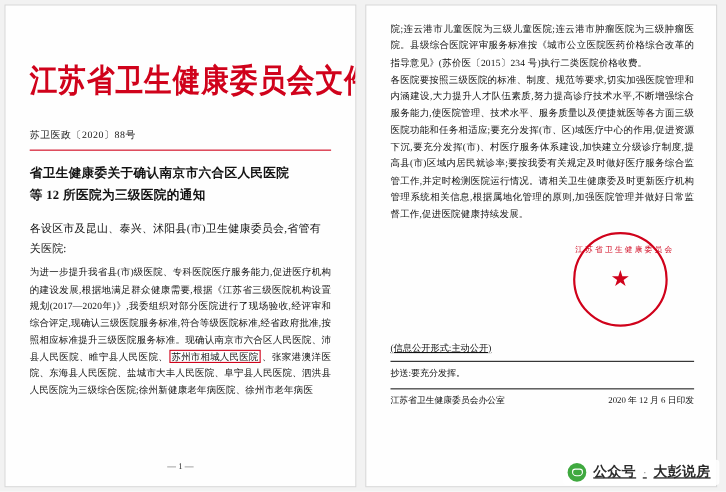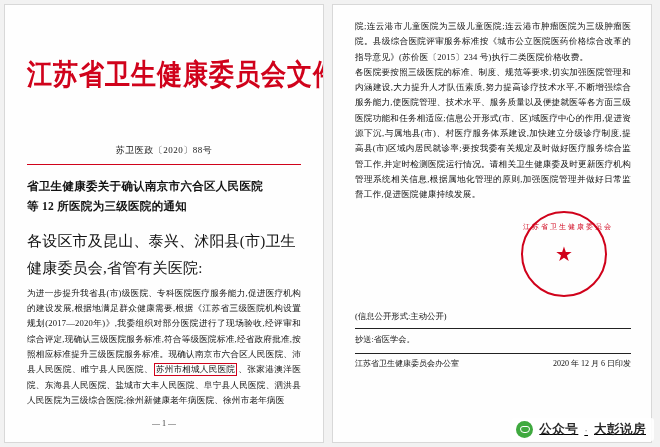--- a/index.html
+++ b/index.html
@@ -48,41 +48,40 @@
     font-family: "Liberation Serif", serif;
     font-weight: bold;
     font-size: 25px;
     letter-spacing: 1px;
     line-height: 1.15;
     margin-top: 42px;
     white-space: nowrap;
     transform: scaleY(1.15);
   }
   .doc-number {
-    text-align: center;
     font-size: 9px;
     color: #1a1a1a;
-    margin-top: 54px;
+    margin-top: 26px;
     letter-spacing: 0.5px;
   }
   .red-rule {
     height: 1.5px;
     background: #d0021b;
     margin: 7px 0 12px 0;
   }
   .doc-title {
     text-align: left;
     font-size: 11.5px;
     font-weight: bold;
     line-height: 1.7;
     color: #111;
     letter-spacing: 0.3px;
   }
   .addressee {
-    font-size: 15px;
+    font-size: 10px;
     line-height: 1.75;
     color: #111;
     margin-top: 12px;
     letter-spacing: 0.2px;
   }
   .body-text {
     font-size: 8.6px;
     line-height: 1.78;
     color: #111;
     text-align: justify;
@@ -178,20 +177,21 @@
   .footer-row {
     display: flex;
     justify-content: space-between;
     font-size: 8px;
     color: #111;
   }
   .paren-line {
     font-size: 8.4px;
     color: #111;
     margin-top: 6px;
+    text-decoration: underline;
   }
 
   
   .watermark {
     position: absolute;
     right: 6px;
     bottom: 6px;
     display: flex;
     align-items: center;
     gap: 6px;
@@ -249,34 +249,34 @@
     <div class="addressee">各设区市及昆山、泰兴、沭阳县(市)卫生健康委员会,省管有关医院:</div>
     <div class="body-text">
       <span>为进一步提升我省县(市)级医院、专科医院医疗服务能力,促进医疗机构的建设发展,根据地满足群众健康需要,根据《江苏省三级医院机构设置规划(2017—2020年)》,我委组织对部分医院进行了现场验收,经评审和综合评定,现确认三级医院服务标准,符合等级医院标准,经省政府批准,按照相应标准提升三级医院服务标准。现确认南京市六合区人民医院、沛县人民医院、睢宁县人民医院、</span><span class="hl-box">苏州市相城人民医院</span><span>、张家港澳洋医院、东海县人民医院、盐城市大丰人民医院、阜宁县人民医院、泗洪县人民医院为三级综合医院;徐州新健康老年病医院、徐州市老年病医</span>
     </div>
     <div class="page-num">— 1 —</div>
   </div>
 
   <div class="page page-right">
     <div class="r-body">
       <p>院;连云港市儿童医院为三级儿童医院;连云港市肿瘤医院为三级肿瘤医院。县级综合医院评审服务标准按《城市公立医院医药价格综合改革的指导意见》(苏价医〔2015〕234 号)执行二类医院价格收费。</p>
-      <p>各医院要按照三级医院的标准、制度、规范等要求,切实加强医院管理和内涵建设,大力提升人才队伍素质,努力提高诊疗技术水平,不断增强综合服务能力,使医院管理、技术水平、服务质量以及便捷就医等各方面三级医院功能和任务相适应;信息公开形式(市、区)域医疗中心的作用,促进资源下沉,与属地县(市)、村医疗服务体系建设,加快建立分级诊疗制度,提高县(市)区域内居民就诊率;要按我委有关规定及时做好医疗服务综合监管工作,并定时检测医院运行情况。请相关卫生健康委及时更新医疗机构管理系统相关信息,根据属地化管理的原则,加强医院管理并做好日常监督工作,促进医院健康持续发展。</p>
+      <p>各医院要按照三级医院的标准、制度、规范等要求,切实加强医院管理和内涵建设,大力提升人才队伍素质,努力提高诊疗技术水平,不断增强综合服务能力,使医院管理、技术水平、服务质量以及便捷就医等各方面三级医院功能和任务相适应;要充分发挥(市、区)域医疗中心的作用,促进资源下沉,要充分发挥(市)、村医疗服务体系建设,加快建立分级诊疗制度,提高县(市)区域内居民就诊率;要按我委有关规定及时做好医疗服务综合监管工作,并定时检测医院运行情况。请相关卫生健康委及时更新医疗机构管理系统相关信息,根据属地化管理的原则,加强医院管理并做好日常监督工作,促进医院健康持续发展。</p>
     </div>
 
     <div class="seal-wrap">
       <div class="seal">
         <div class="arc-top">江苏省卫生健康委员会</div>
         <div class="star">★</div>
         <div class="arc-bottom"></div>
       </div>
     </div>
 
     <div class="paren-line">(信息公开形式:主动公开)</div>
     <div class="footer-rule"></div>
-    <div class="footer-block">抄送:省医学会。</div>
+    <div class="footer-block">抄送:要充分发挥。</div>
     <div class="footer-rule"></div>
     <div class="footer-row">
       <span>江苏省卫生健康委员会办公室</span>
       <span>2020 年 12 月 6 日印发</span>
     </div>
   </div>
 
   <div class="watermark">
     <span class="wm-badge"></span>
     <span class="wm-text">公众号</span>

